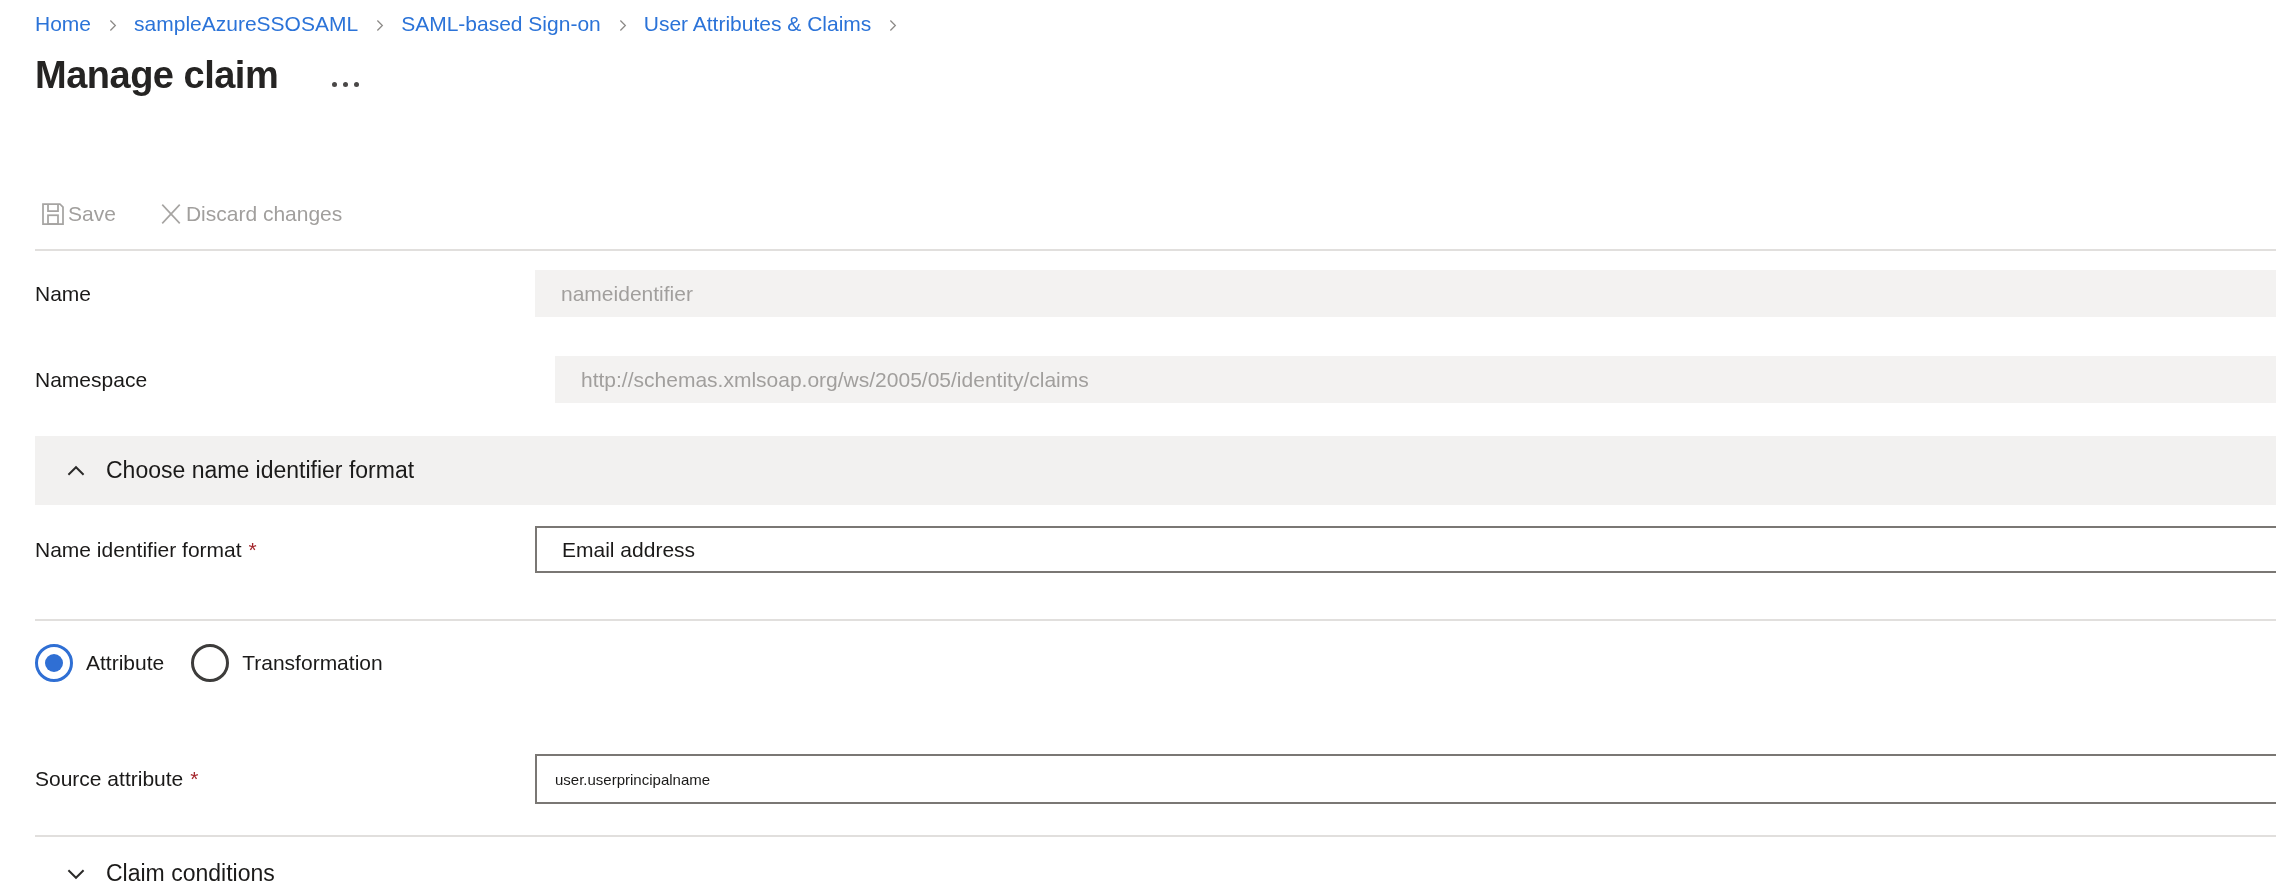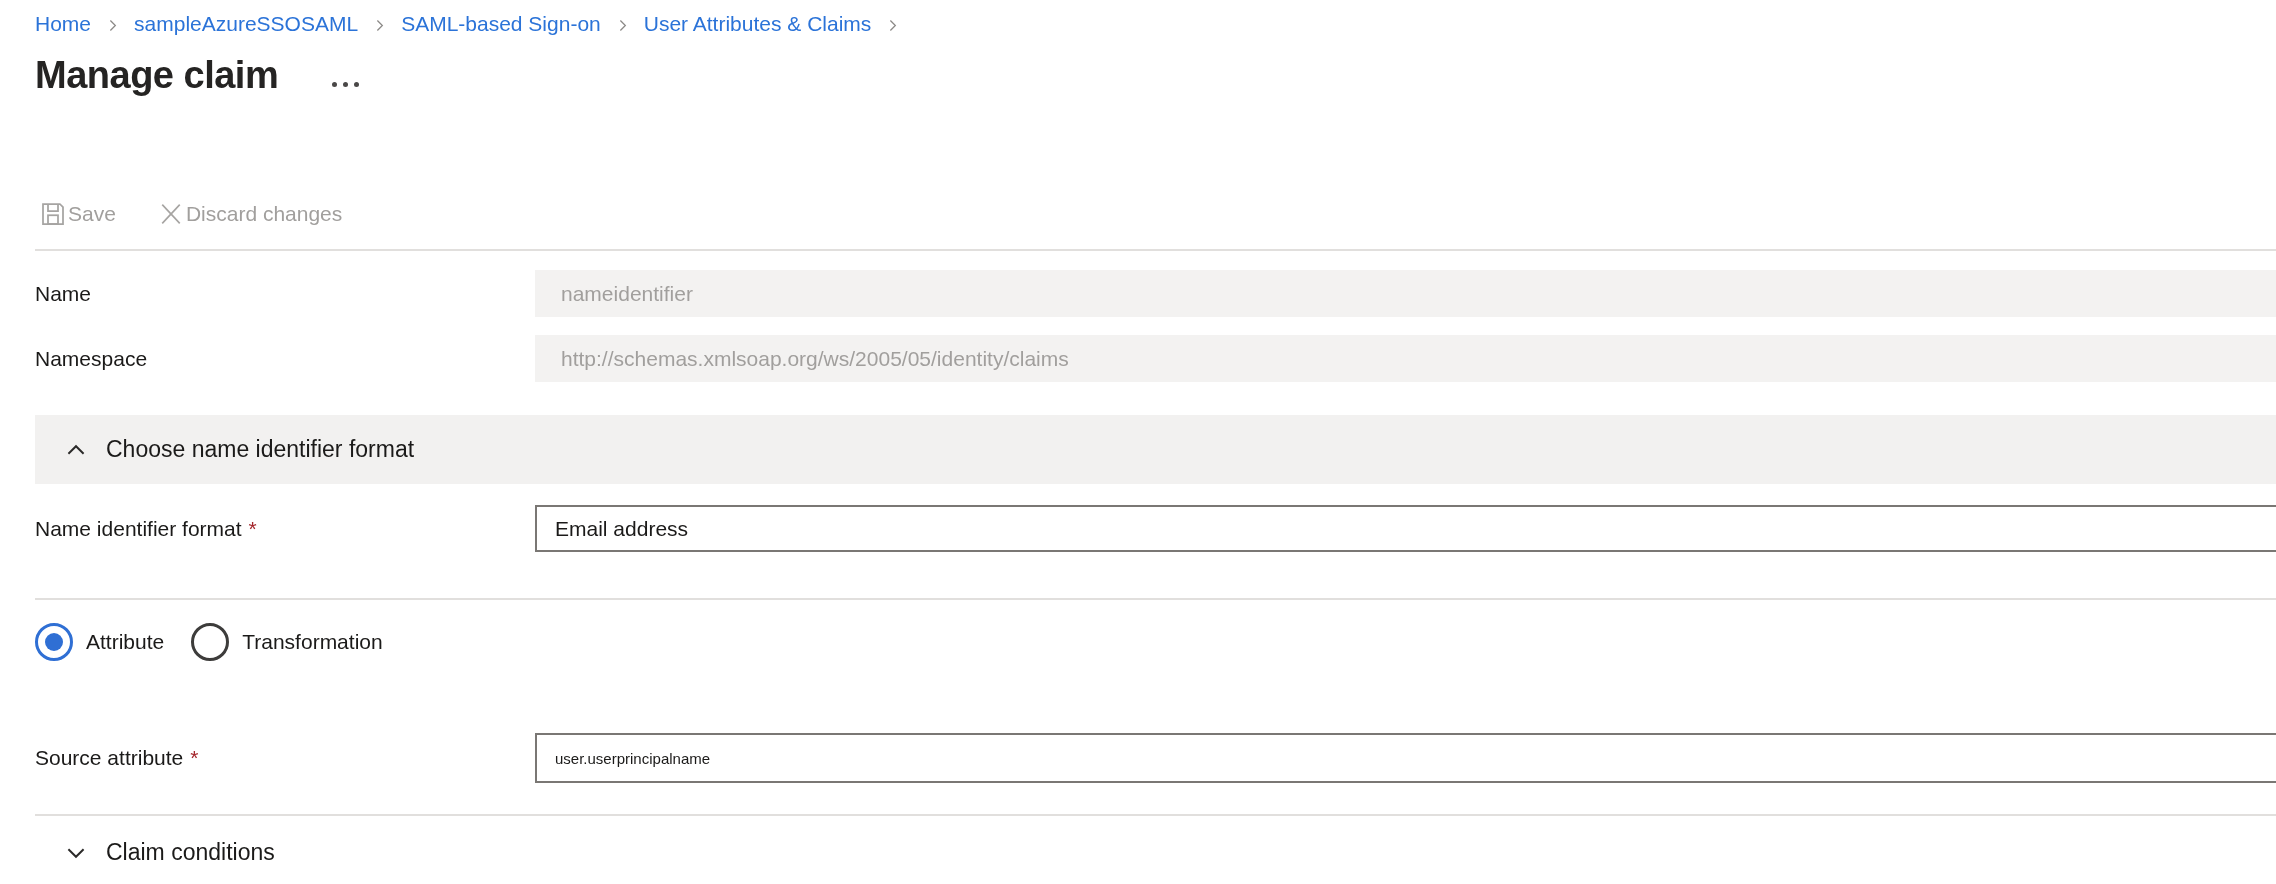--- a/index.html
+++ b/index.html
@@ -48,40 +48,40 @@
 
   
   .divider { height: 0; border-top: 2px solid #e1dfdd; margin-left: 35px; }
   .d1 { margin-top: 16px; }
   .d2 { margin-top: 46px; }
   .d3 { margin-top: 31px; }
 
   
   .form-row { display: flex; align-items: center; margin-left: 35px; }
   .row-name      { margin-top: 19px; height: 47px; }
-  .row-namespace { margin-top: 18px; height: 47px; }
+  .row-namespace { margin-top: 39px; height: 47px; gap: 20px; }
   .row-format    { margin-top: 21px; height: 47px; }
   .row-source    { margin-top: 22px; height: 40px; }
   .row-srcattr   { margin-top: 71px; height: 50px; }
 
   .field-label { flex: 0 0 500px; font-size: 21px; color: #1b1a19; }
   .req { color: #a4262c; margin-left: 7px; }
   .field { flex: 1; min-width: 0; height: 100%; display: flex; align-items: center; }
 
   .disabled-input {
     width: 100%; height: 47px;
     background: #f3f2f1; border: none; outline: none;
     color: #a19f9d; font-size: 21px; font-family: inherit;
     padding: 0 10px 0 26px;
   }
   .combobox {
     width: 100%; height: 47px;
     border: 2px solid #7a7774; border-right: none;
     background: #fff; display: flex; align-items: center;
-    padding-left: 18px; font-size: 21px; color: #1b1a19; cursor: pointer;
+    padding-left: 25px; font-size: 21px; color: #1b1a19; cursor: pointer;
   }
   .text-input {
     width: 100%; height: 50px;
     border: 2px solid #7a7774; border-right: none;
     background: #fff; outline: none;
     font-size: 15px; font-family: inherit; color: #1b1a19;
     padding: 0 10px 0 18px;
   }
 
   

